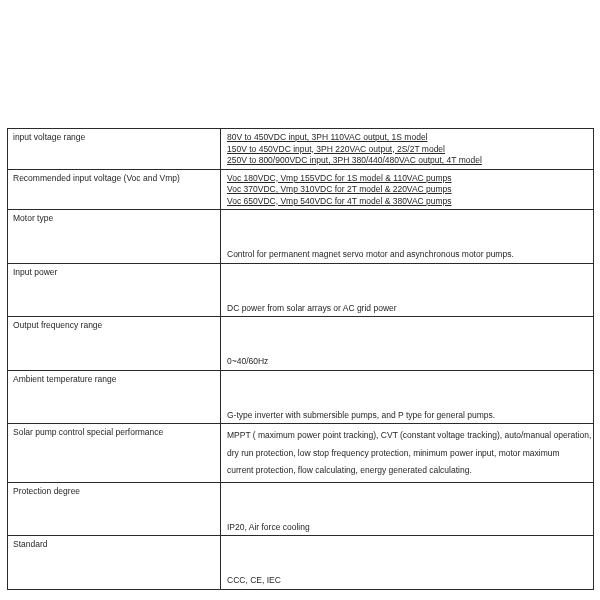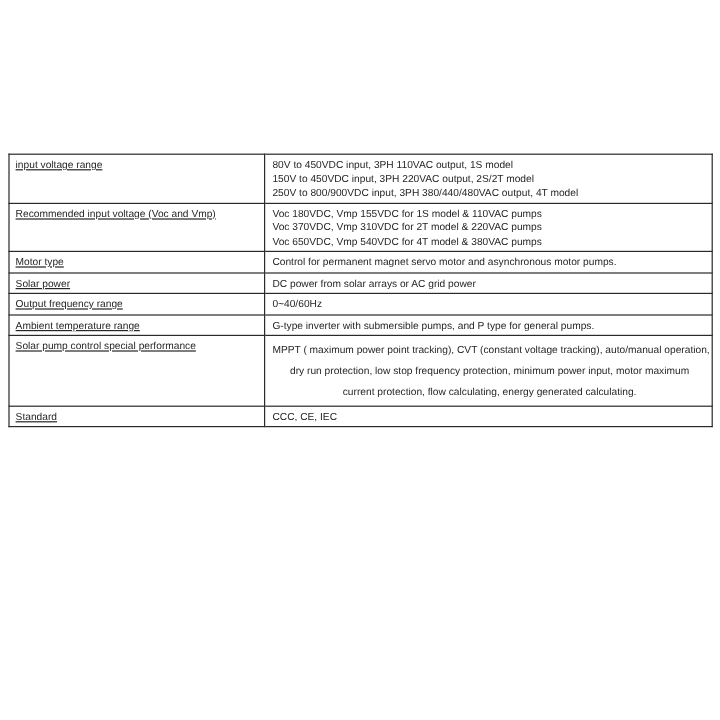--- a/index.html
+++ b/index.html
@@ -24,26 +24,26 @@
     table-layout: fixed;
   }
   td {
     border: 1px solid #2a2a2a;
     vertical-align: top;
     color: #262626;
     font-size: 8.5px;
     overflow: hidden;
     white-space: nowrap;
   }
-  td.param-cell { padding: 3px 4px 2px 5px; text-decoration: underline; }
+  td.param-cell { padding: 3px 4px 2px 5px; }
   td.value-cell { padding: 3px 4px 2px 6px; }
   .param-cell .param-label { line-height: 11.5px; }
-  tr.single .value-line { line-height: 11.5px; }
-  tr.tight  .value-line { line-height: 11.5px; }
-  tr.loose  .value-line { line-height: 17.5px; text-align: center; }
+  tr.single .value-line { line-height: 11.5px; margin-top: 36px; }
+  tr.tight  .value-line { line-height: 11.5px; text-decoration: underline; }
+  tr.loose  .value-line { line-height: 17.5px; }
 </style>
 </head>
 <body>
 
 <div class="page">
   <table class="spec-table">
     <colgroup>
       <col style="width:213px">
       <col style="width:373px">
     </colgroup>
@@ -71,21 +71,21 @@
         <tr class="single">
           <td class="param-cell">
             <div class="param-label">Motor type</div>
           </td>
           <td class="value-cell">
             <div class="value-line">Control for permanent magnet servo motor and asynchronous motor pumps.</div>
           </td>
         </tr>
         <tr class="single">
           <td class="param-cell">
-            <div class="param-label">Solar power</div>
+            <div class="param-label">Input power</div>
           </td>
           <td class="value-cell">
             <div class="value-line">DC power from solar arrays or AC grid power</div>
           </td>
         </tr>
         <tr class="single">
           <td class="param-cell">
             <div class="param-label">Output frequency range</div>
           </td>
           <td class="value-cell">
@@ -105,20 +105,28 @@
             <div class="param-label">Solar pump control special performance</div>
           </td>
           <td class="value-cell">
             <div class="value-line">MPPT ( maximum power point tracking), CVT (constant voltage tracking), auto/manual operation,</div>
             <div class="value-line">dry run protection, low stop frequency protection, minimum power input, motor maximum</div>
             <div class="value-line">current protection, flow calculating, energy generated  calculating.</div>
           </td>
         </tr>
         <tr class="single">
           <td class="param-cell">
+            <div class="param-label">Protection degree</div>
+          </td>
+          <td class="value-cell">
+            <div class="value-line">IP20, Air  force cooling</div>
+          </td>
+        </tr>
+        <tr class="single">
+          <td class="param-cell">
             <div class="param-label">Standard</div>
           </td>
           <td class="value-cell">
             <div class="value-line">CCC, CE, IEC</div>
           </td>
         </tr>
       </tbody>
   </table>
 </div>
 

